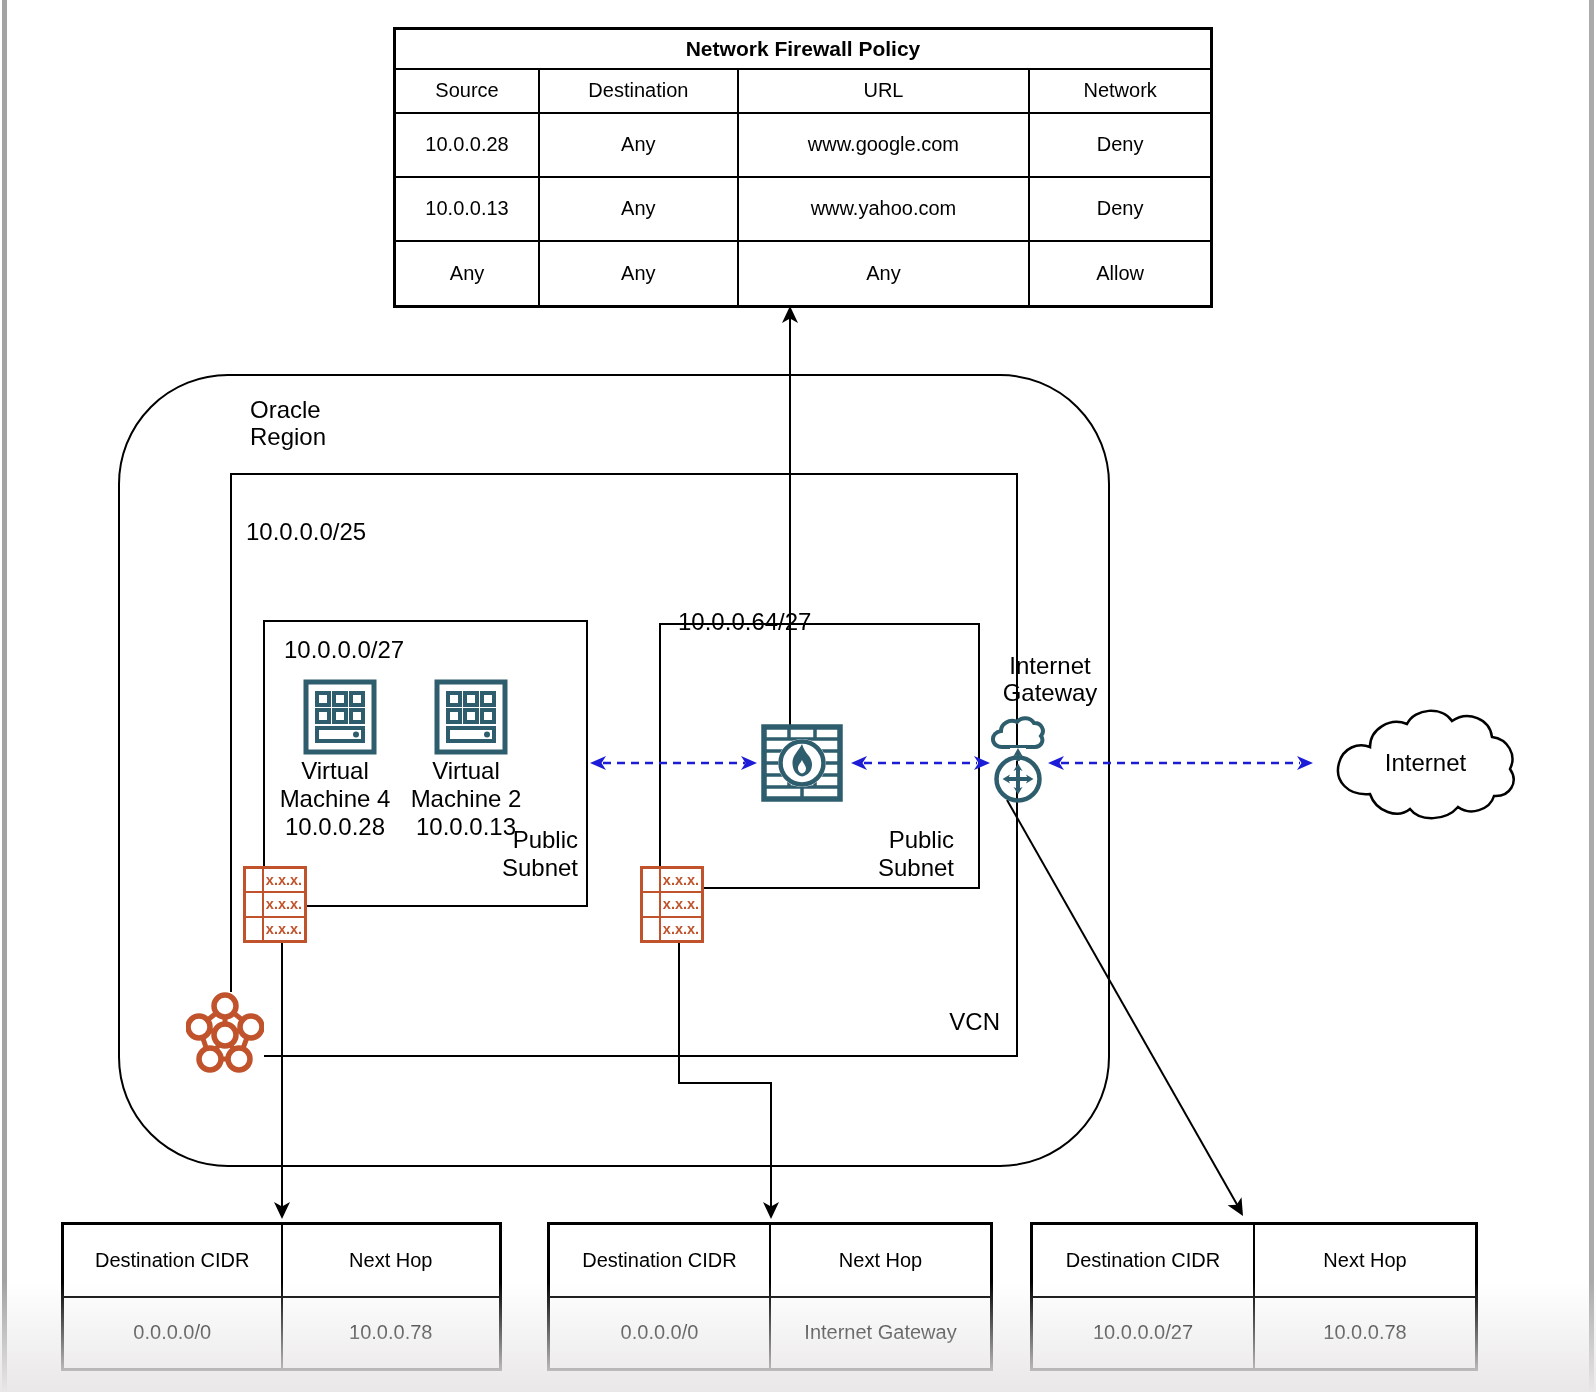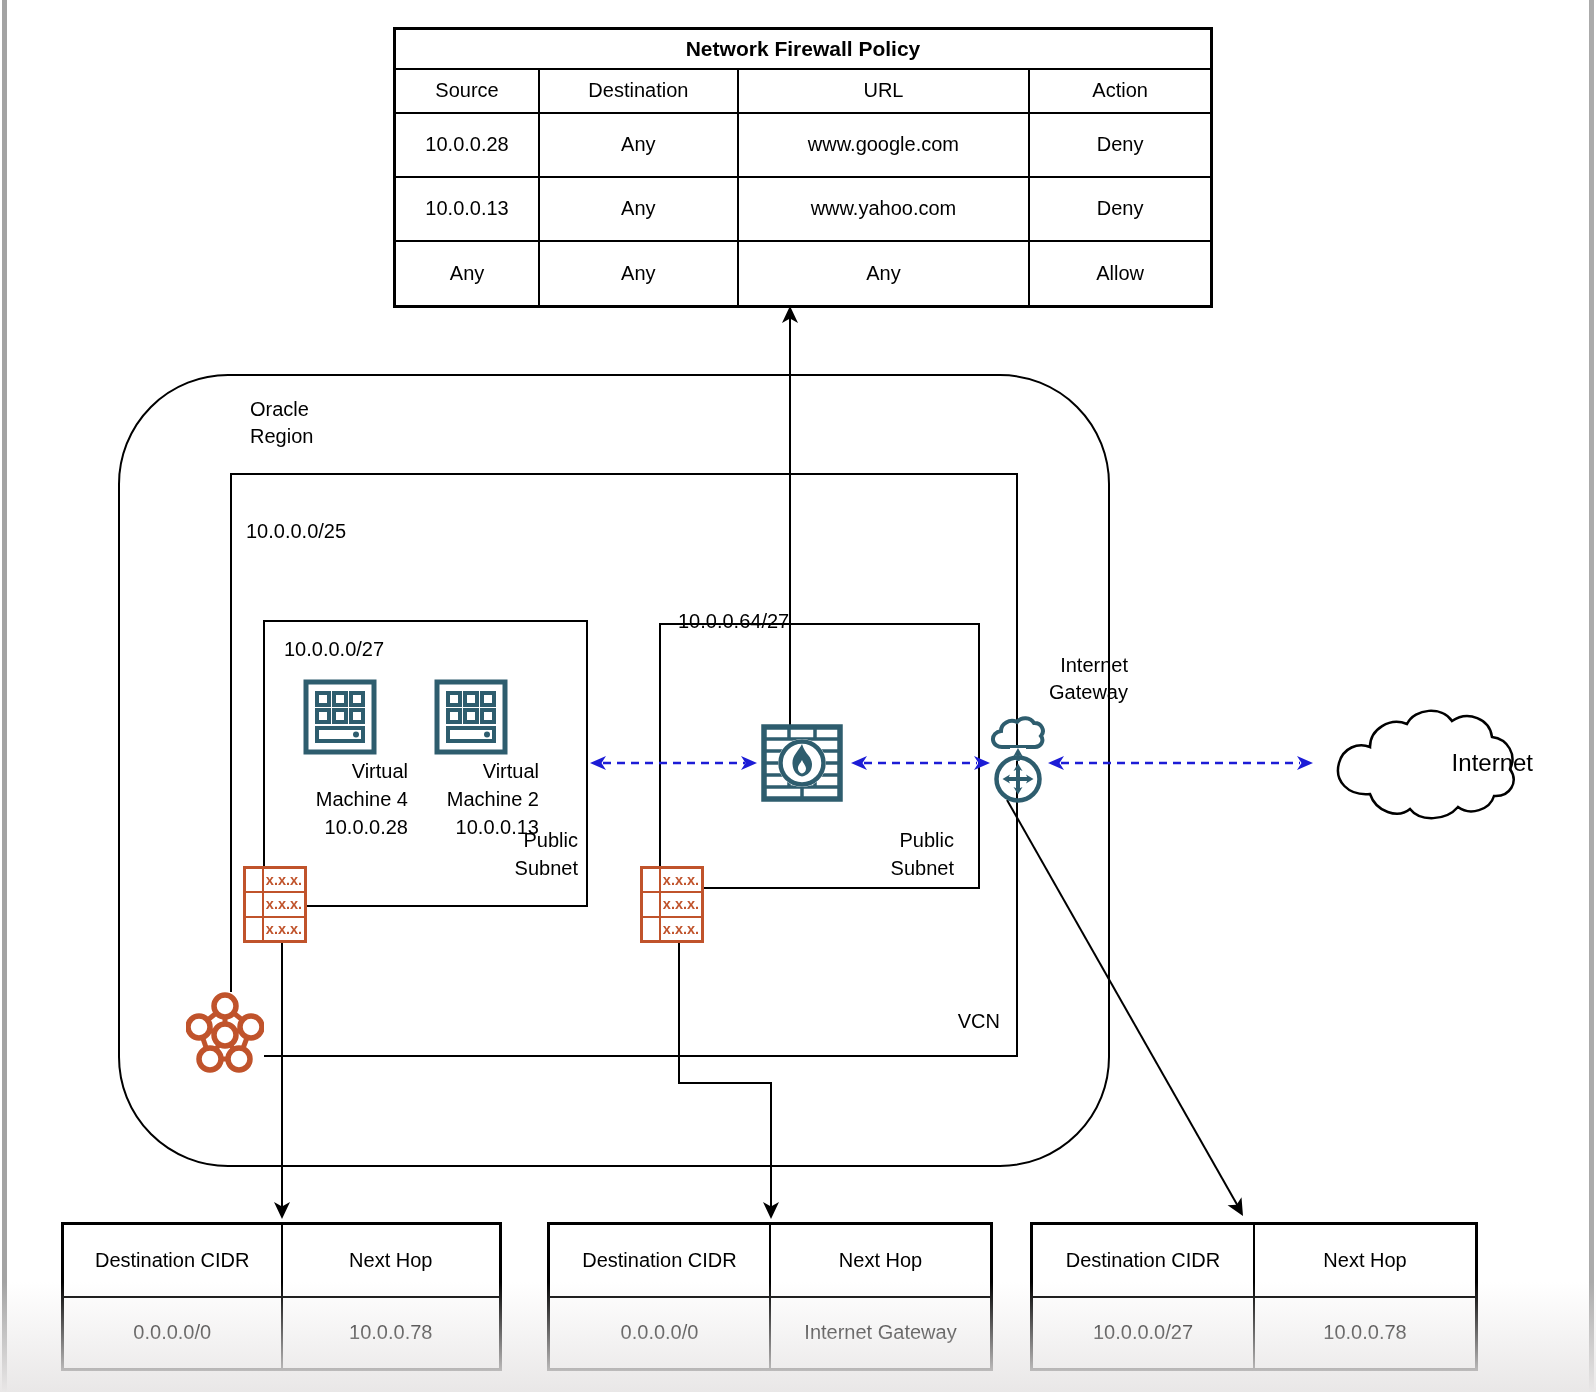--- a/index.html
+++ b/index.html
@@ -4,22 +4,22 @@
 <style>
   html,body{margin:0;padding:0;background:#fff;}
   .canvas{position:relative;width:1596px;height:1392px;background:#fff;overflow:hidden;
           font-family:"Liberation Sans","DejaVu Sans",sans-serif;color:#000;padding-left:13px;}
   .edge-left{position:absolute;left:2px;top:0;width:5px;height:1392px;background:#a3a3a3;}
   .edge-right{position:absolute;left:1589px;top:0;width:5px;height:1392px;background:#ababab;}
   .edge-bottom{position:absolute;left:0;bottom:0;width:100%;height:110px;
                background:linear-gradient(to bottom, rgba(232,230,230,0), #e9e7e7);pointer-events:none;z-index:9;}
   .wires{position:absolute;left:0;top:0;z-index:2;}
   .box{position:absolute;border:2px solid #000;background:transparent;z-index:1;}
-  .lbl{position:absolute;font-size:20px;line-height:27px;z-index:5;white-space:nowrap;}
-  .ctr{text-align:right;white-space:normal;}
+  .lbl{position:absolute;font-size:24px;line-height:27px;z-index:5;white-space:nowrap;}
+  .ctr{text-align:center;white-space:normal;}
   .rgt{text-align:right;white-space:normal;}
   .icon{position:absolute;z-index:4;}
   
   .dtable{position:absolute;z-index:5;border-collapse:collapse;background:#fff;
           font-size:20px;table-layout:fixed;}
   .dtable th,.dtable td{border:2px solid #000;text-align:center;vertical-align:middle;
           font-weight:normal;padding:0 4px;overflow:hidden;}
   .dtable{border:3px solid #000;}
   .dtable .ttl{font-weight:bold;font-size:21px;}
   
@@ -82,21 +82,21 @@
         <col style="width:22.3%">
       </colgroup>
     <tbody>
         <tr style="height:40px;">
           <th class="ttl" colspan="4">Network Firewall Policy</th>
         </tr>
     <tr style="height:44px;margin-top:35px;">
       <th>Source</th>
       <th>Destination</th>
       <th>URL</th>
-      <th>Action</th>
+      <th>Network</th>
     </tr>
     <tr style="height:64px;">
       <td>10.0.0.28</td>
       <td>Any</td>
       <td>www.google.com</td>
       <td>Deny</td>
     </tr>
     <tr style="height:64px;">
       <td>10.0.0.13</td>
       <td>Any</td>

